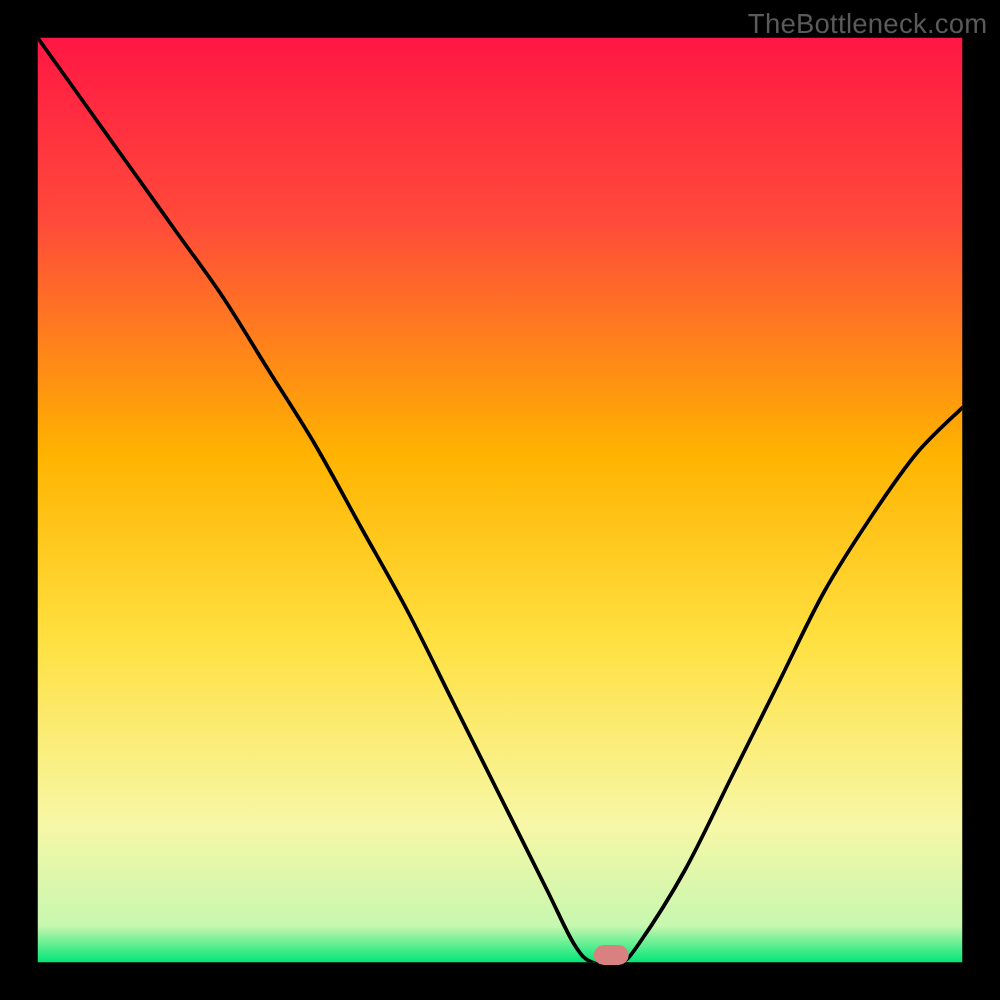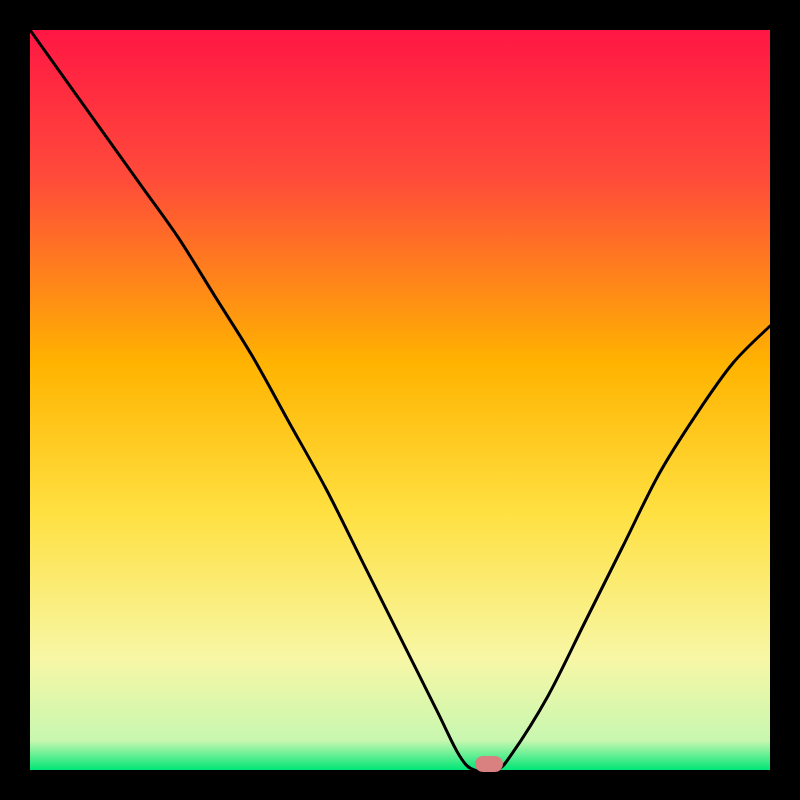--- a/index.html
+++ b/index.html
@@ -41,20 +41,21 @@
     border-radius: 8px;
     background: #d98080; 
     transform: translate(-50%, -50%);
   }
 </style>
 </head>
 <body>
 
 <div class="frame">
 
+  <div class="watermark">TheBottleneck.com</div>
 
   <svg class="plot" viewBox="0 0 740 740" preserveAspectRatio="none">
     <defs>
       <linearGradient id="bg-grad" x1="0" y1="0" x2="0" y2="1">
           <stop offset="0%" stop-color="#ff1744"></stop>
           <stop offset="20%" stop-color="#ff4b3a"></stop>
           <stop offset="45%" stop-color="#ffb300"></stop>
           <stop offset="65%" stop-color="#ffe040"></stop>
           <stop offset="85%" stop-color="#f7f7a6"></stop>
           <stop offset="96%" stop-color="#c8f7b0"></stop>

